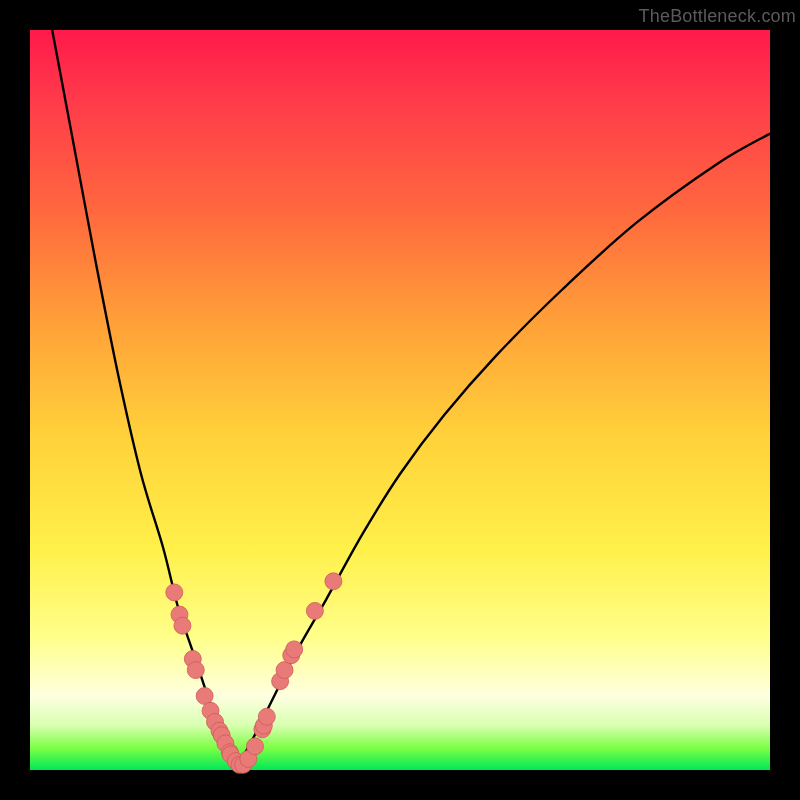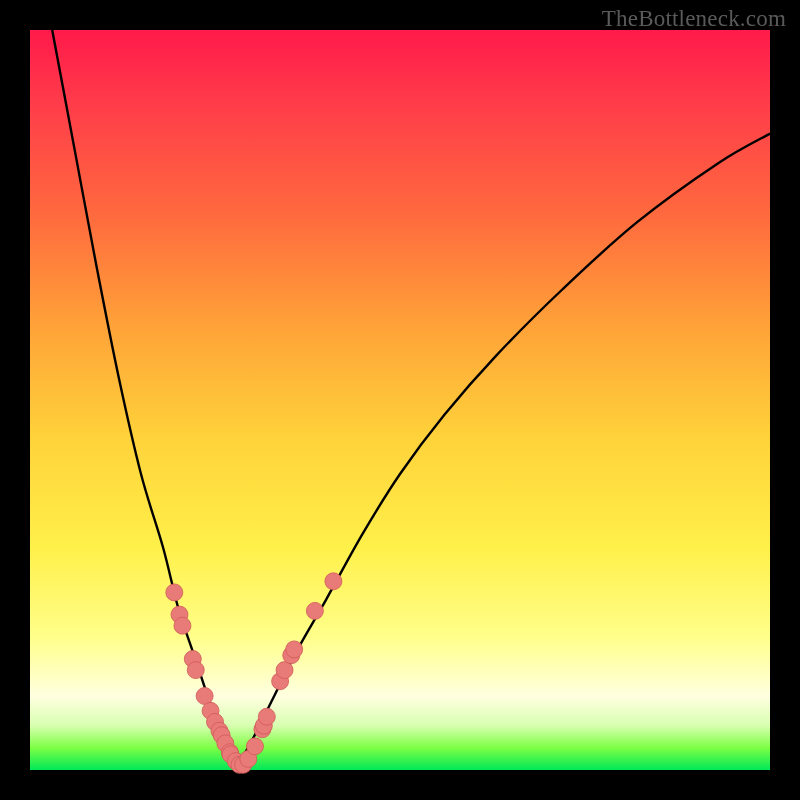--- a/index.html
+++ b/index.html
@@ -27,26 +27,26 @@
       #ffff8a 82%,
       #ffffe0 90%,
       #d8ffb0 94%,
       #7dff45 97%,
       #00e858 100%
     );
   }
   .watermark {
     position: absolute;
     top: 6px;
-    right: 14px;
+    right: 4px;
     color: #5a5a5a;
-    font-size: 23px;
+    font-size: 18px;
     font-weight: 500;
     letter-spacing: 0.2px;
-    font-family: Liberation Serif, serif;
+    font-family: Liberation Sans, sans-serif;
     z-index: 10;
   }
   svg.curves {
     position: absolute;
     left: 0;
     top: 0;
     width: 740px;
     height: 740px;
     overflow: visible;
   }

